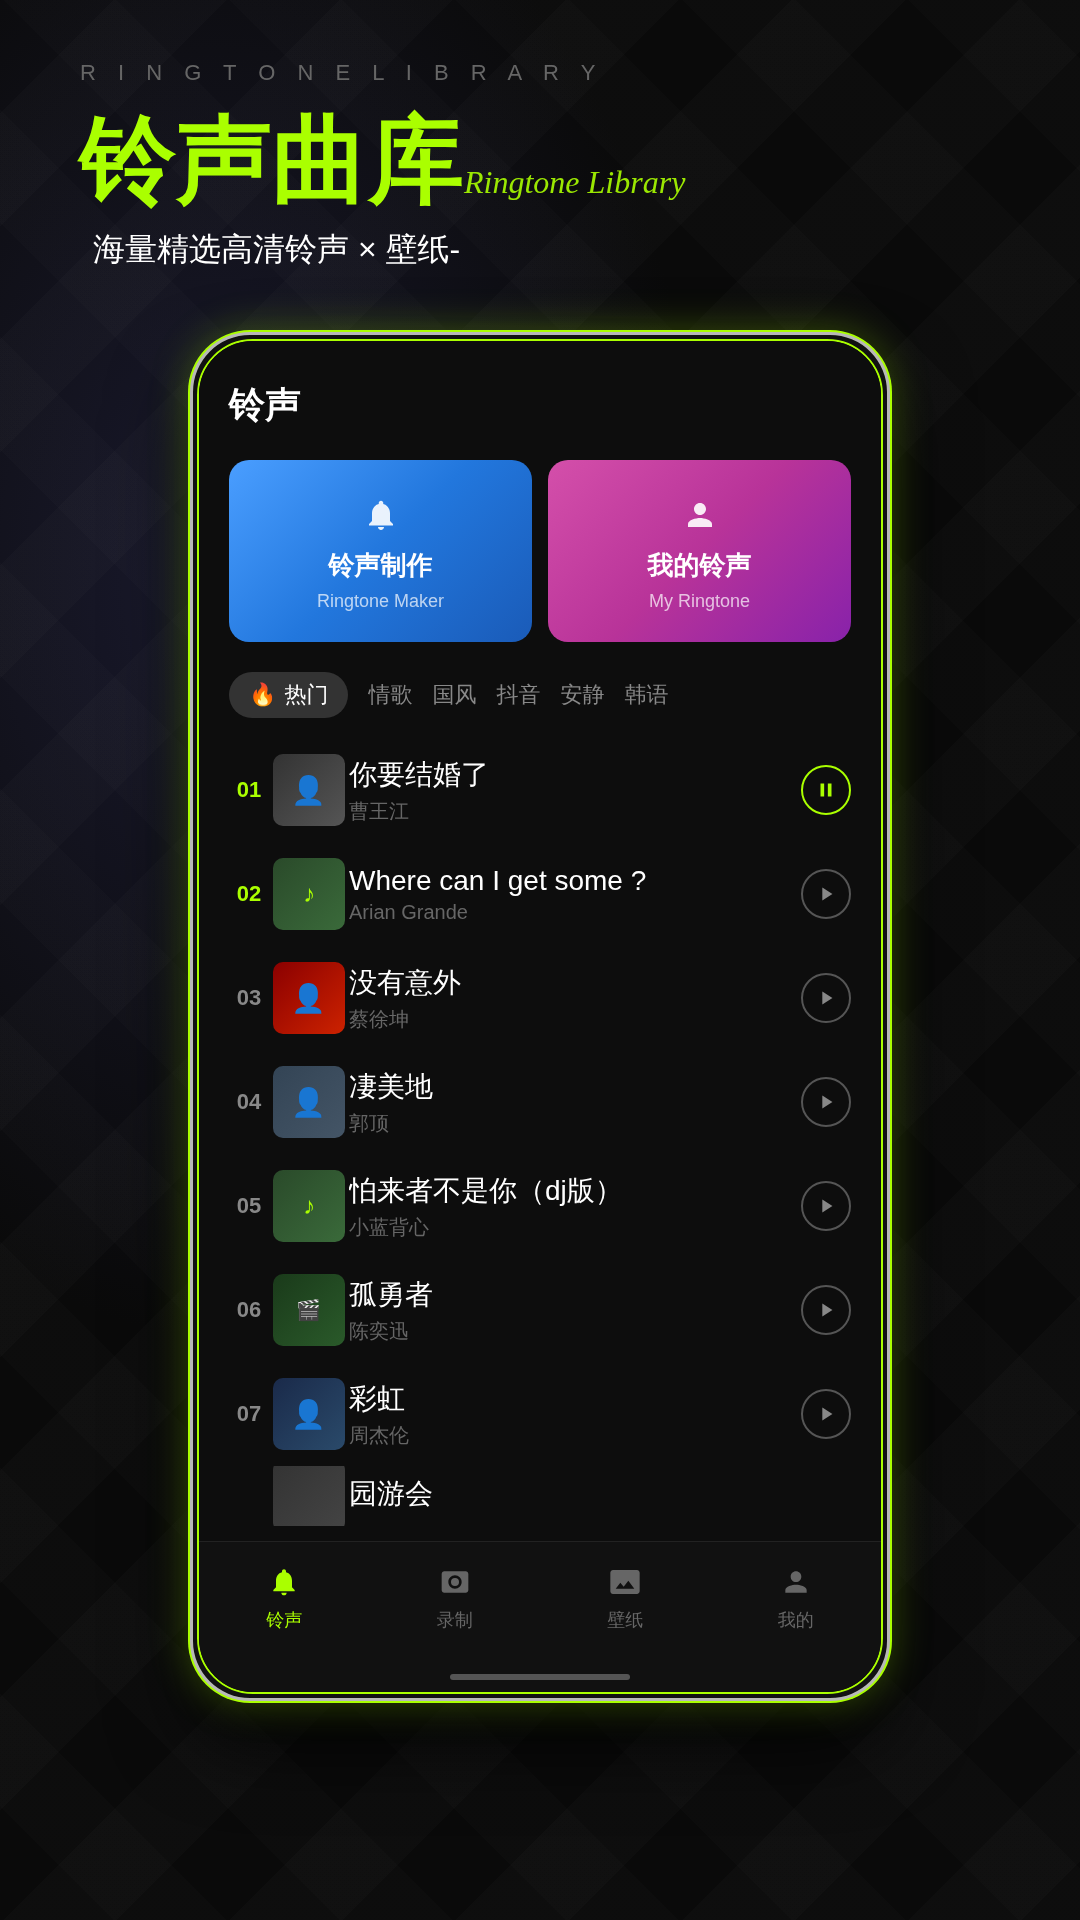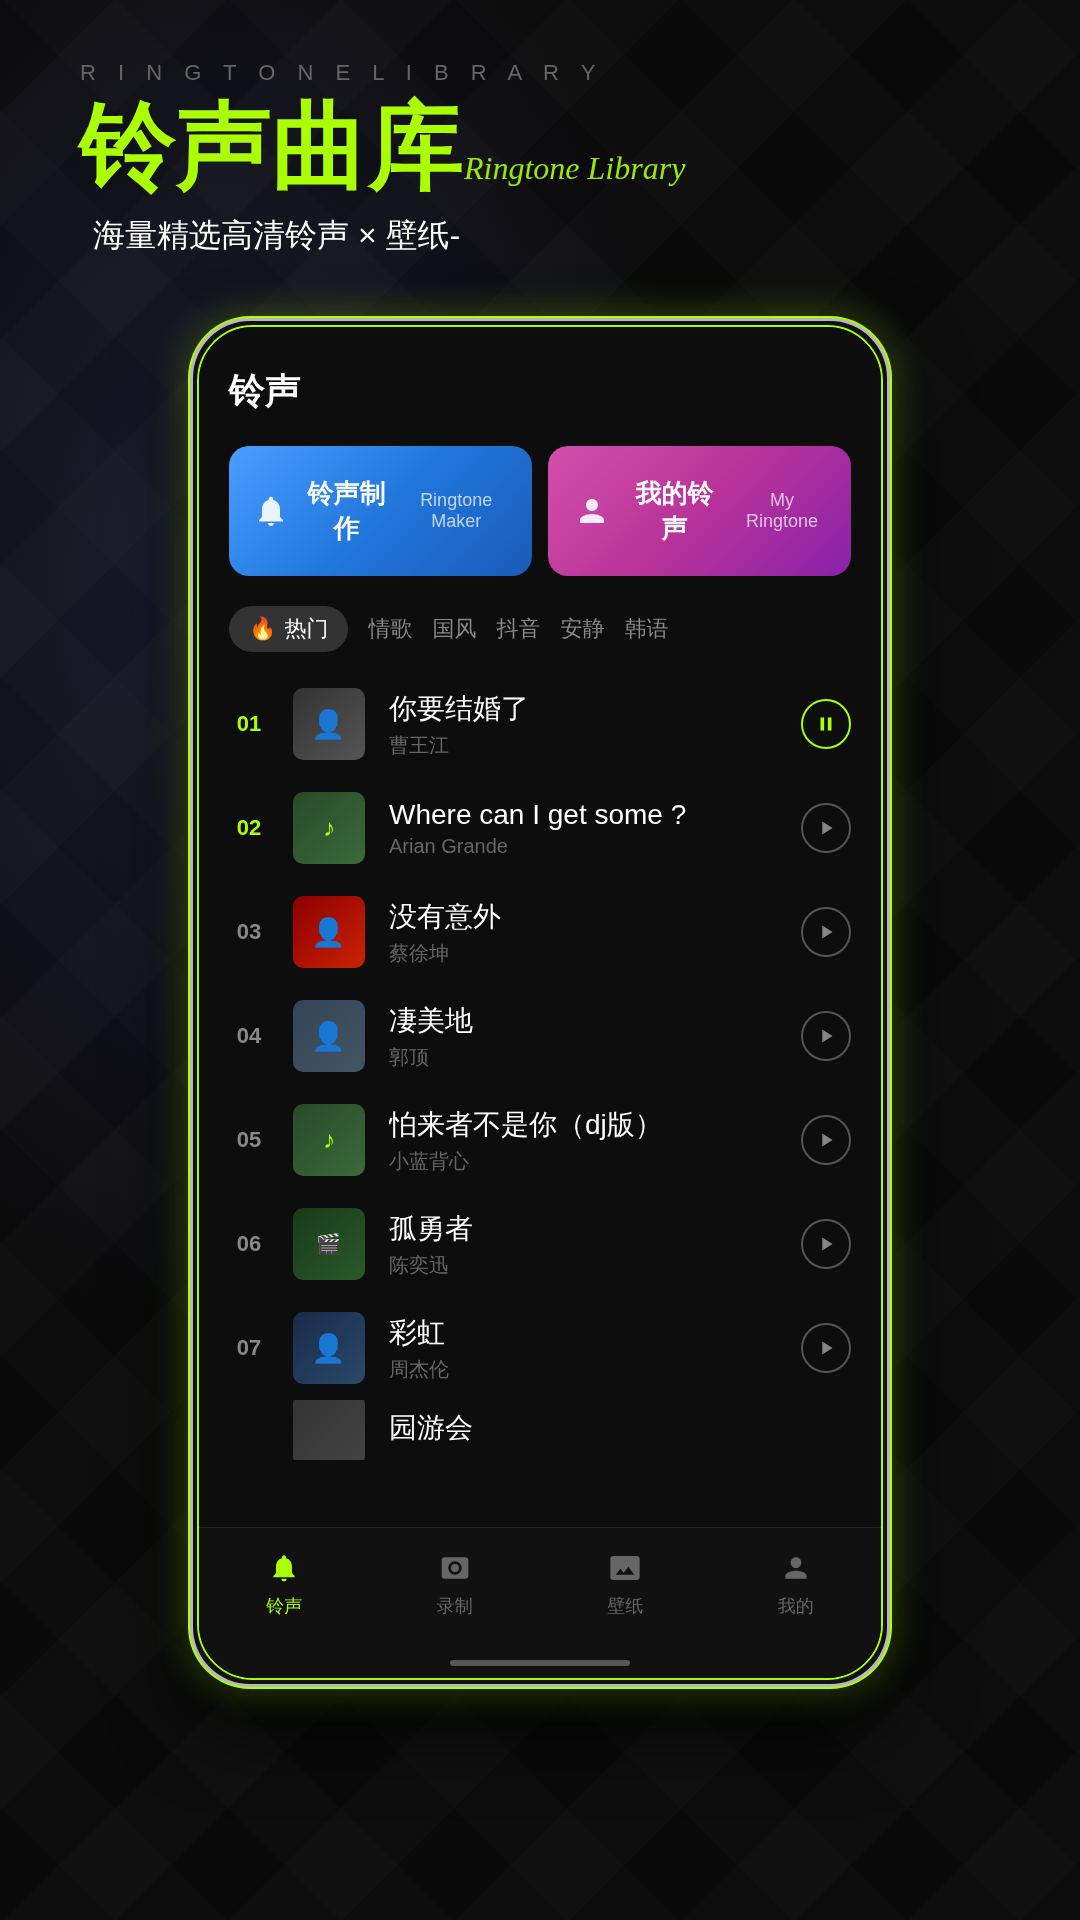--- a/index.html
+++ b/index.html
@@ -56,21 +56,21 @@
     .header-area {
       width: 100%;
       padding: 60px 80px 40px 80px;
     }
 
     .header-subtitle {
       font-size: 22px;
       letter-spacing: 8px;
       color: #666;
       font-weight: 300;
-      margin-bottom: 12px;
+      margin-bottom: 26px;
     }
 
     .header-title-row {
       display: flex;
       align-items: baseline;
       margin-bottom: 20px;
     }
 
     .title-chinese {
       font-size: 96px;
@@ -138,21 +138,21 @@
       display: flex;
       gap: 16px;
       margin-bottom: 30px;
     }
 
     .card-btn {
       flex: 1;
       border-radius: 20px;
       padding: 30px 20px;
       display: flex;
-      flex-direction: row;
+      flex-direction: column;
       align-items: center;
       gap: 8px;
       cursor: pointer;
       border: none;
     }
 
     .card-btn-ringtone {
       background: linear-gradient(135deg, #4a9eff 0%, #2277dd 50%, #1a5bb8 100%);
     }
 
@@ -218,21 +218,21 @@
     
     .song-list {
       display: flex;
       flex-direction: column;
     }
 
     .song-item {
       display: flex;
       align-items: center;
       padding: 16px 0;
-      gap: 24px;
+      gap: 4px;
       cursor: pointer;
     }
 
     .song-num {
       width: 40px;
       font-size: 22px;
       font-weight: 600;
       color: #888;
       text-align: center;
       flex-shrink: 0;

